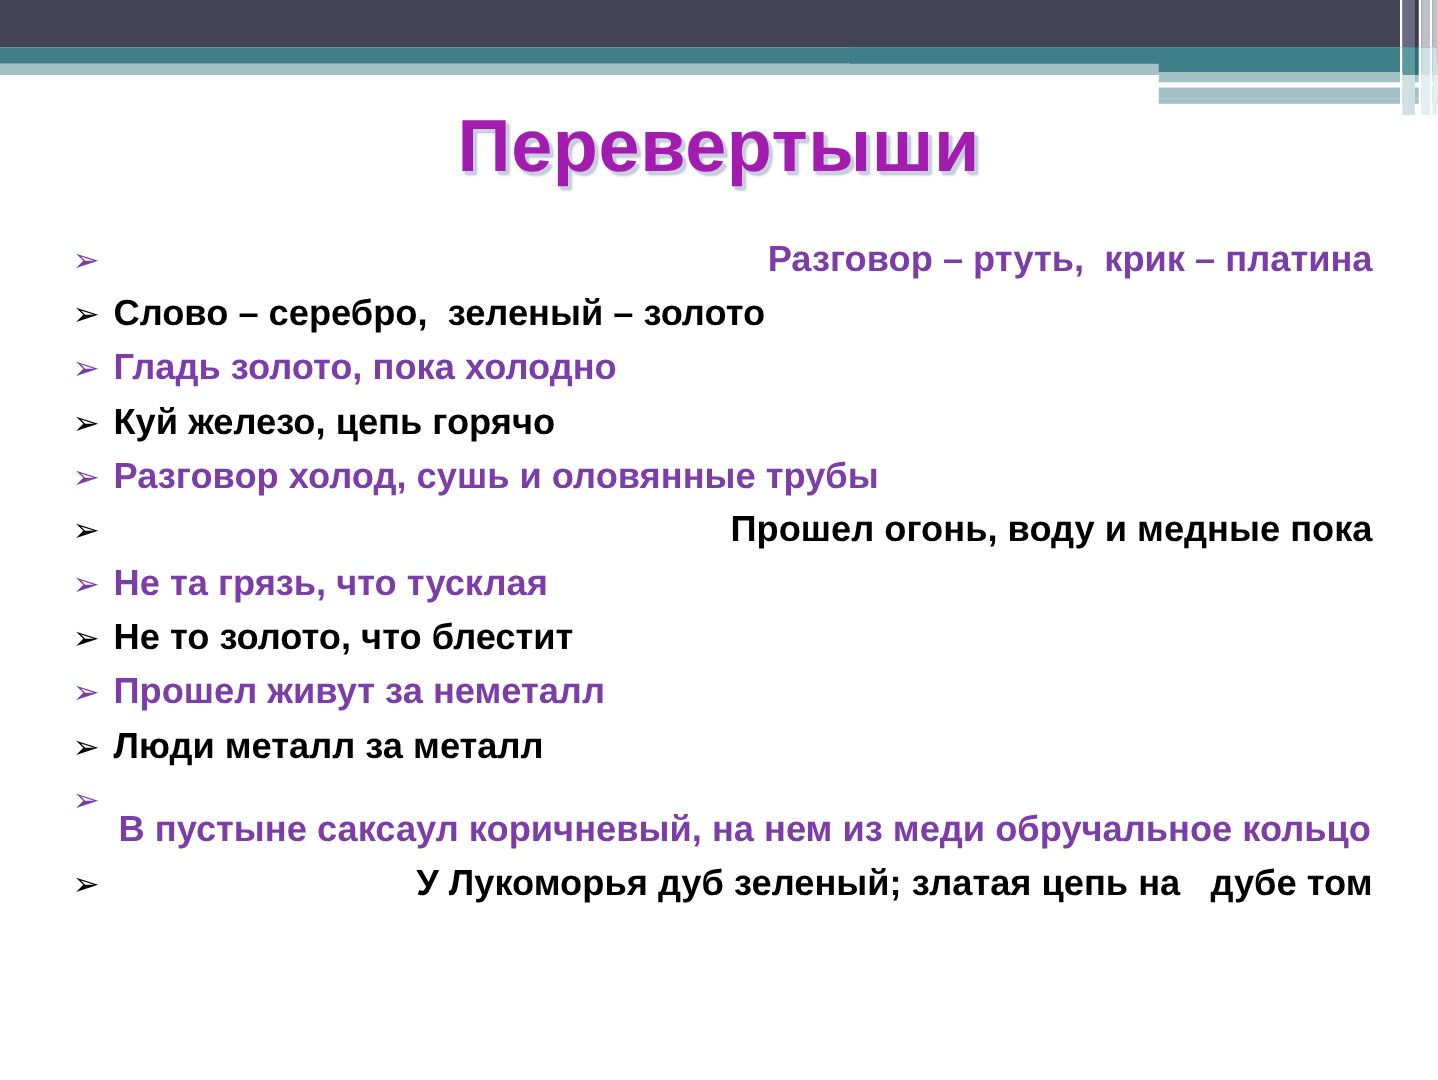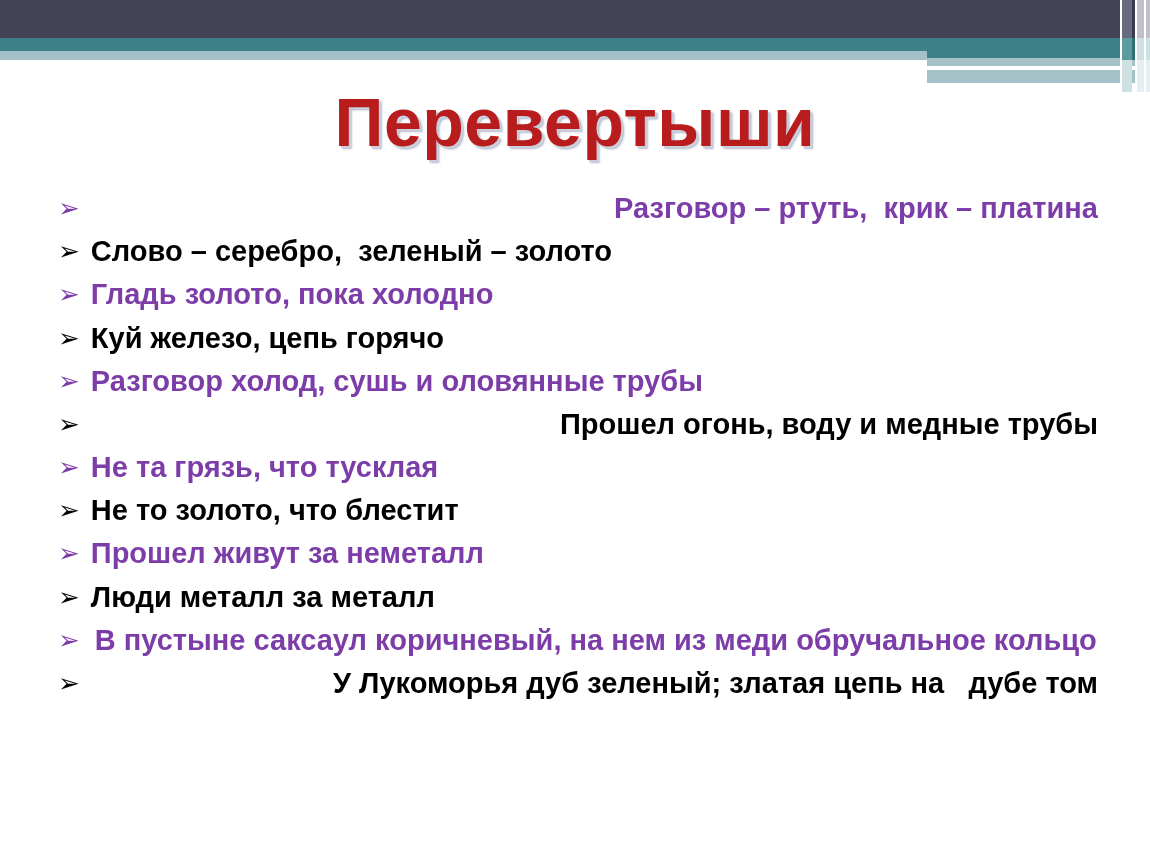--- a/index.html
+++ b/index.html
@@ -65,24 +65,24 @@
   .vsl-i { left: 1137px; top: 60px; width: 7px;  height: 32px; background: #e3eff0; }
   .vsl-j { left: 1146px; top: 60px; width: 4px;  height: 32px; background: #e3eff0; }
 
   
   #slide-title {
     position: absolute;
     left: 0;
     top: 88px;
     width: 1150px;
     text-align: center;
-    font-size: 68px;
+    font-size: 59px;
     font-weight: bold;
     letter-spacing: 0.5px;
-    color: #b91c1c;
+    color: #a21caf;
     text-shadow:
        2px 2px 0 #c9cfdd,
        3px 3px 2px rgba(120,130,160,0.55);
     line-height: 1.0;
     white-space: nowrap;
   }
 
   
   #bullet-list {
     position: absolute;
@@ -106,21 +106,21 @@
   }
   .bullet-text {
     flex: 1 1 auto;
     white-space: pre-wrap;
   }
   .c-purple { color: #7d3da8; }
   .c-black  { color: #000000; }
   
   .indent-0 .bullet-text { padding-left: 0px; text-align: right; }
   .indent-1 .bullet-text { padding-left: 9px; }
-  .indent-2 .bullet-text { padding-left: 13px; }
+  .indent-2 .bullet-text { padding-left: 13px; margin-top: 24px; }
 </style>
 </head>
 <body>
 
 <div id="slide-header">
   <div class="band band-dark-top"></div>
   <div class="band band-teal"></div>
   <div class="band band-teal-right"></div>
   <div class="band band-pale-left"></div>
   <div class="band band-pale-r1"></div>
@@ -166,21 +166,21 @@
     <div class="bullet-row indent-1">
       <span class="bullet-mark c-black">➢</span>
       <span class="bullet-text c-black">Куй железо, цепь горячо</span>
     </div>
     <div class="bullet-row indent-1">
       <span class="bullet-mark c-purple">➢</span>
       <span class="bullet-text c-purple">Разговор холод, сушь и оловянные трубы</span>
     </div>
     <div class="bullet-row indent-0">
       <span class="bullet-mark c-black">➢</span>
-      <span class="bullet-text c-black">Прошел огонь, воду и медные трубы</span>
+      <span class="bullet-text c-black">Прошел огонь, воду и медные пока</span>
     </div>
     <div class="bullet-row indent-1">
       <span class="bullet-mark c-purple">➢</span>
       <span class="bullet-text c-purple">Не та грязь, что тусклая</span>
     </div>
     <div class="bullet-row indent-1">
       <span class="bullet-mark c-black">➢</span>
       <span class="bullet-text c-black">Не то золото, что блестит</span>
     </div>
     <div class="bullet-row indent-1">

